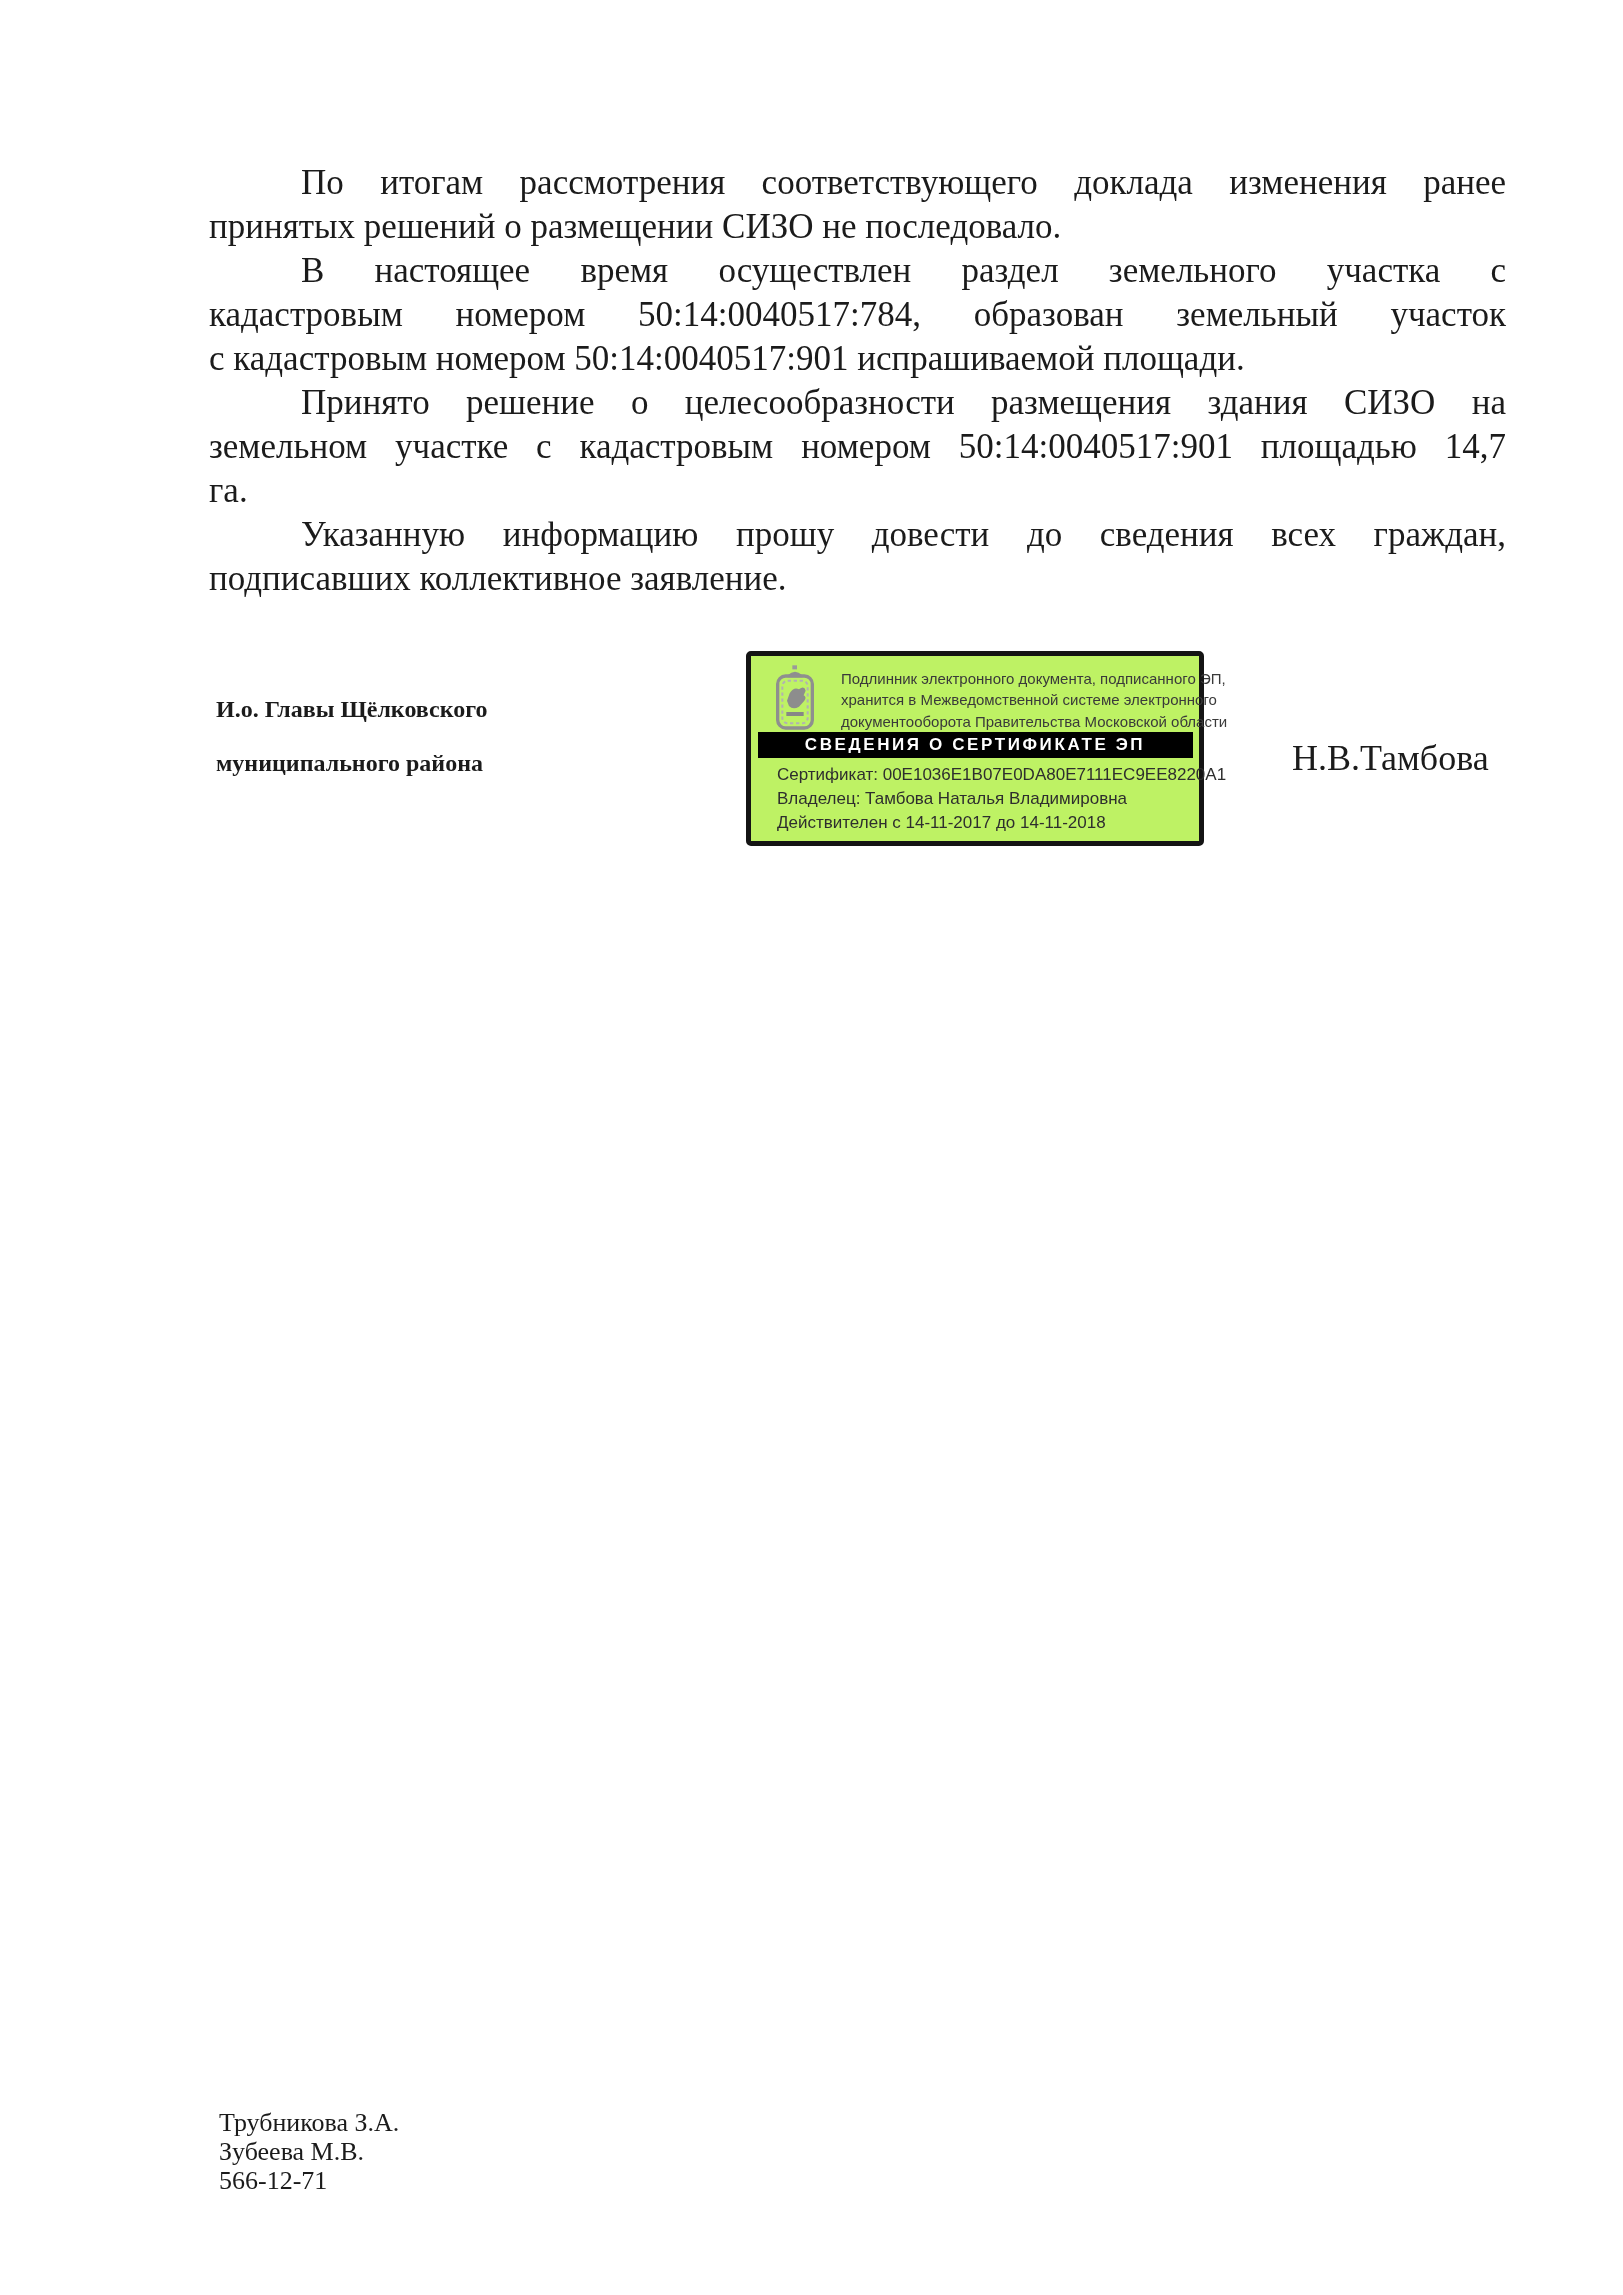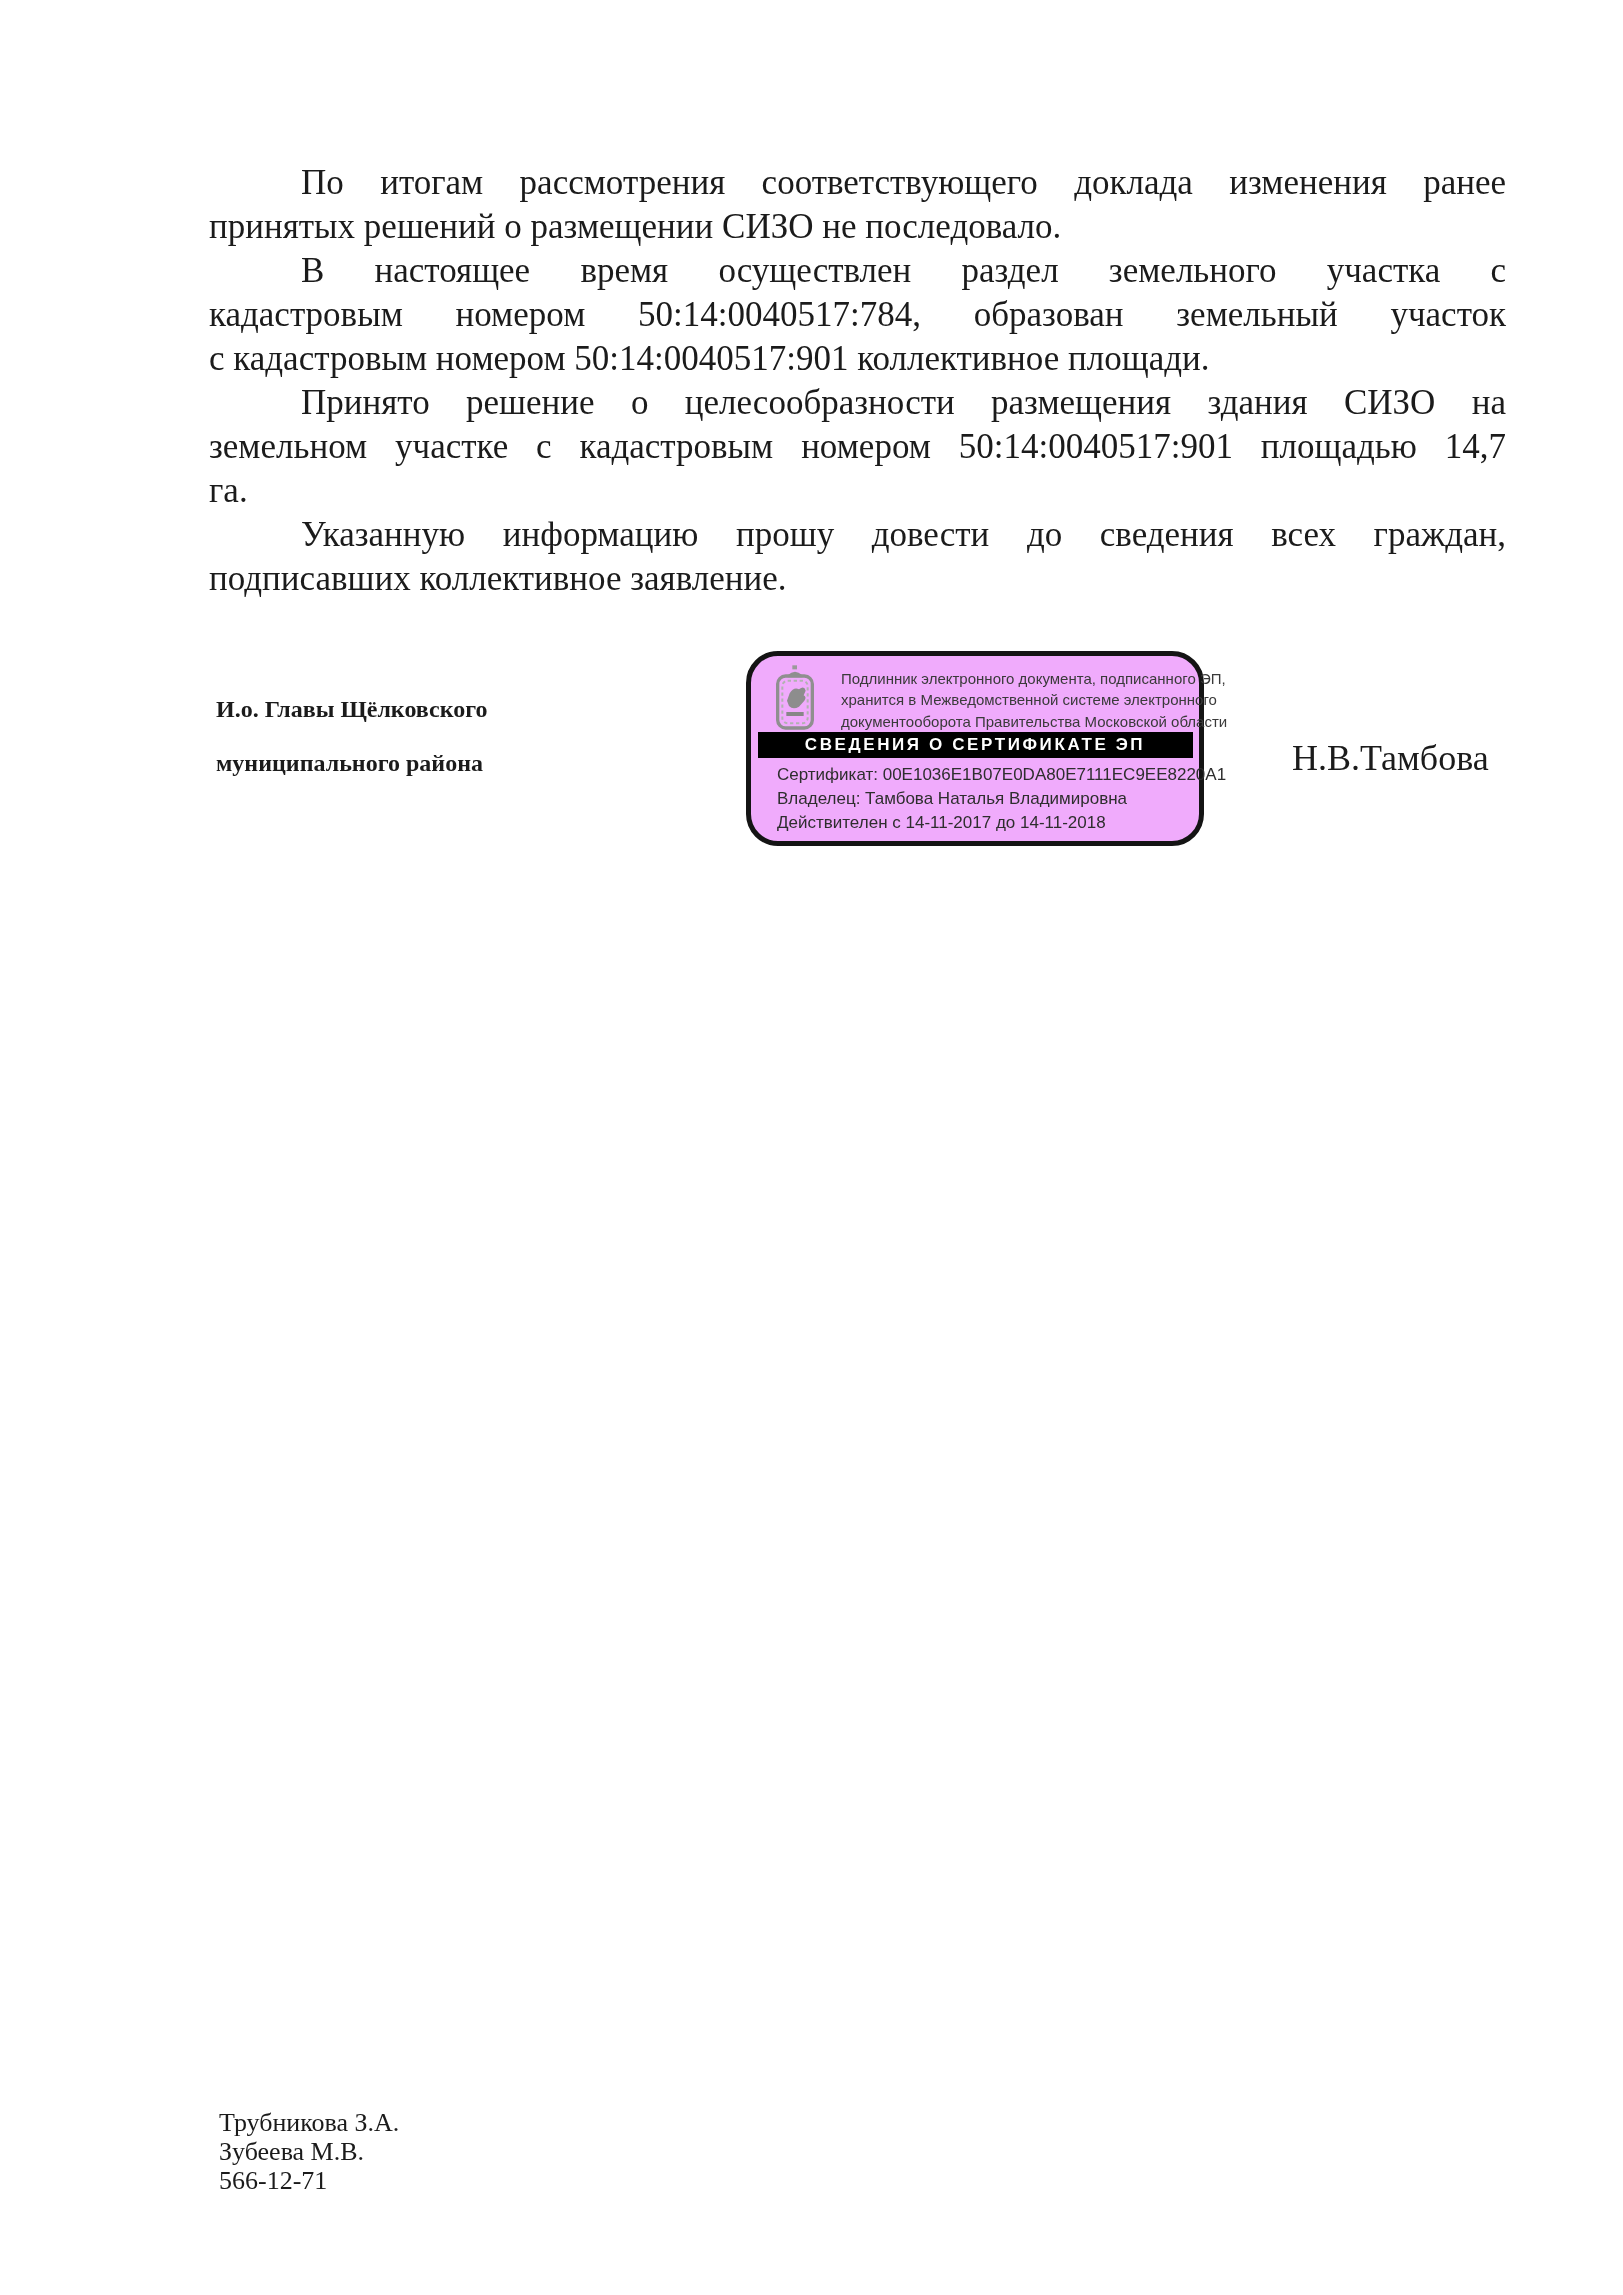--- a/index.html
+++ b/index.html
@@ -47,23 +47,23 @@
     white-space: nowrap;
   }
 
   
   .stamp {
     position: absolute;
     left: 746px;
     top: 651px;
     width: 458px;
     height: 195px;
-    background: #f0abfc;
+    background: #bef264;
     border: 5.9px solid #141414;
-    border-radius: 32px;
+    border-radius: 5px;
     font-family: "Liberation Sans", sans-serif;
   }
   .stamp-emblem {
     position: absolute;
     left: 22px;
     top: 7.9px;
     width: 44px;
     height: 68px;
   }
   .stamp-intro {
@@ -113,21 +113,21 @@
 </head>
 <body>
 
 <div class="page">
 
   <div class="body-text">
     <div class="line just ind">По итогам рассмотрения соответствующего доклада изменения ранее</div>
     <div class="line last">принятых решений о размещении СИЗО не последовало.</div>
     <div class="line just ind">В настоящее время осуществлен раздел земельного участка с</div>
     <div class="line just">кадастровым номером 50:14:0040517:784, образован земельный участок</div>
-    <div class="line last">с кадастровым номером 50:14:0040517:901 коллективное площади.</div>
+    <div class="line last">с кадастровым номером 50:14:0040517:901 испрашиваемой площади.</div>
     <div class="line just ind">Принято решение о целесообразности размещения здания СИЗО на</div>
     <div class="line just">земельном участке с кадастровым номером 50:14:0040517:901 площадью 14,7</div>
     <div class="line last">га.</div>
     <div class="line just ind">Указанную информацию прошу довести до сведения всех граждан,</div>
     <div class="line last">подписавших коллективное заявление.</div>
   </div>
 
   <div class="sign-position">
     <div>И.о. Главы Щёлковского</div>
     <div>муниципального района</div>

